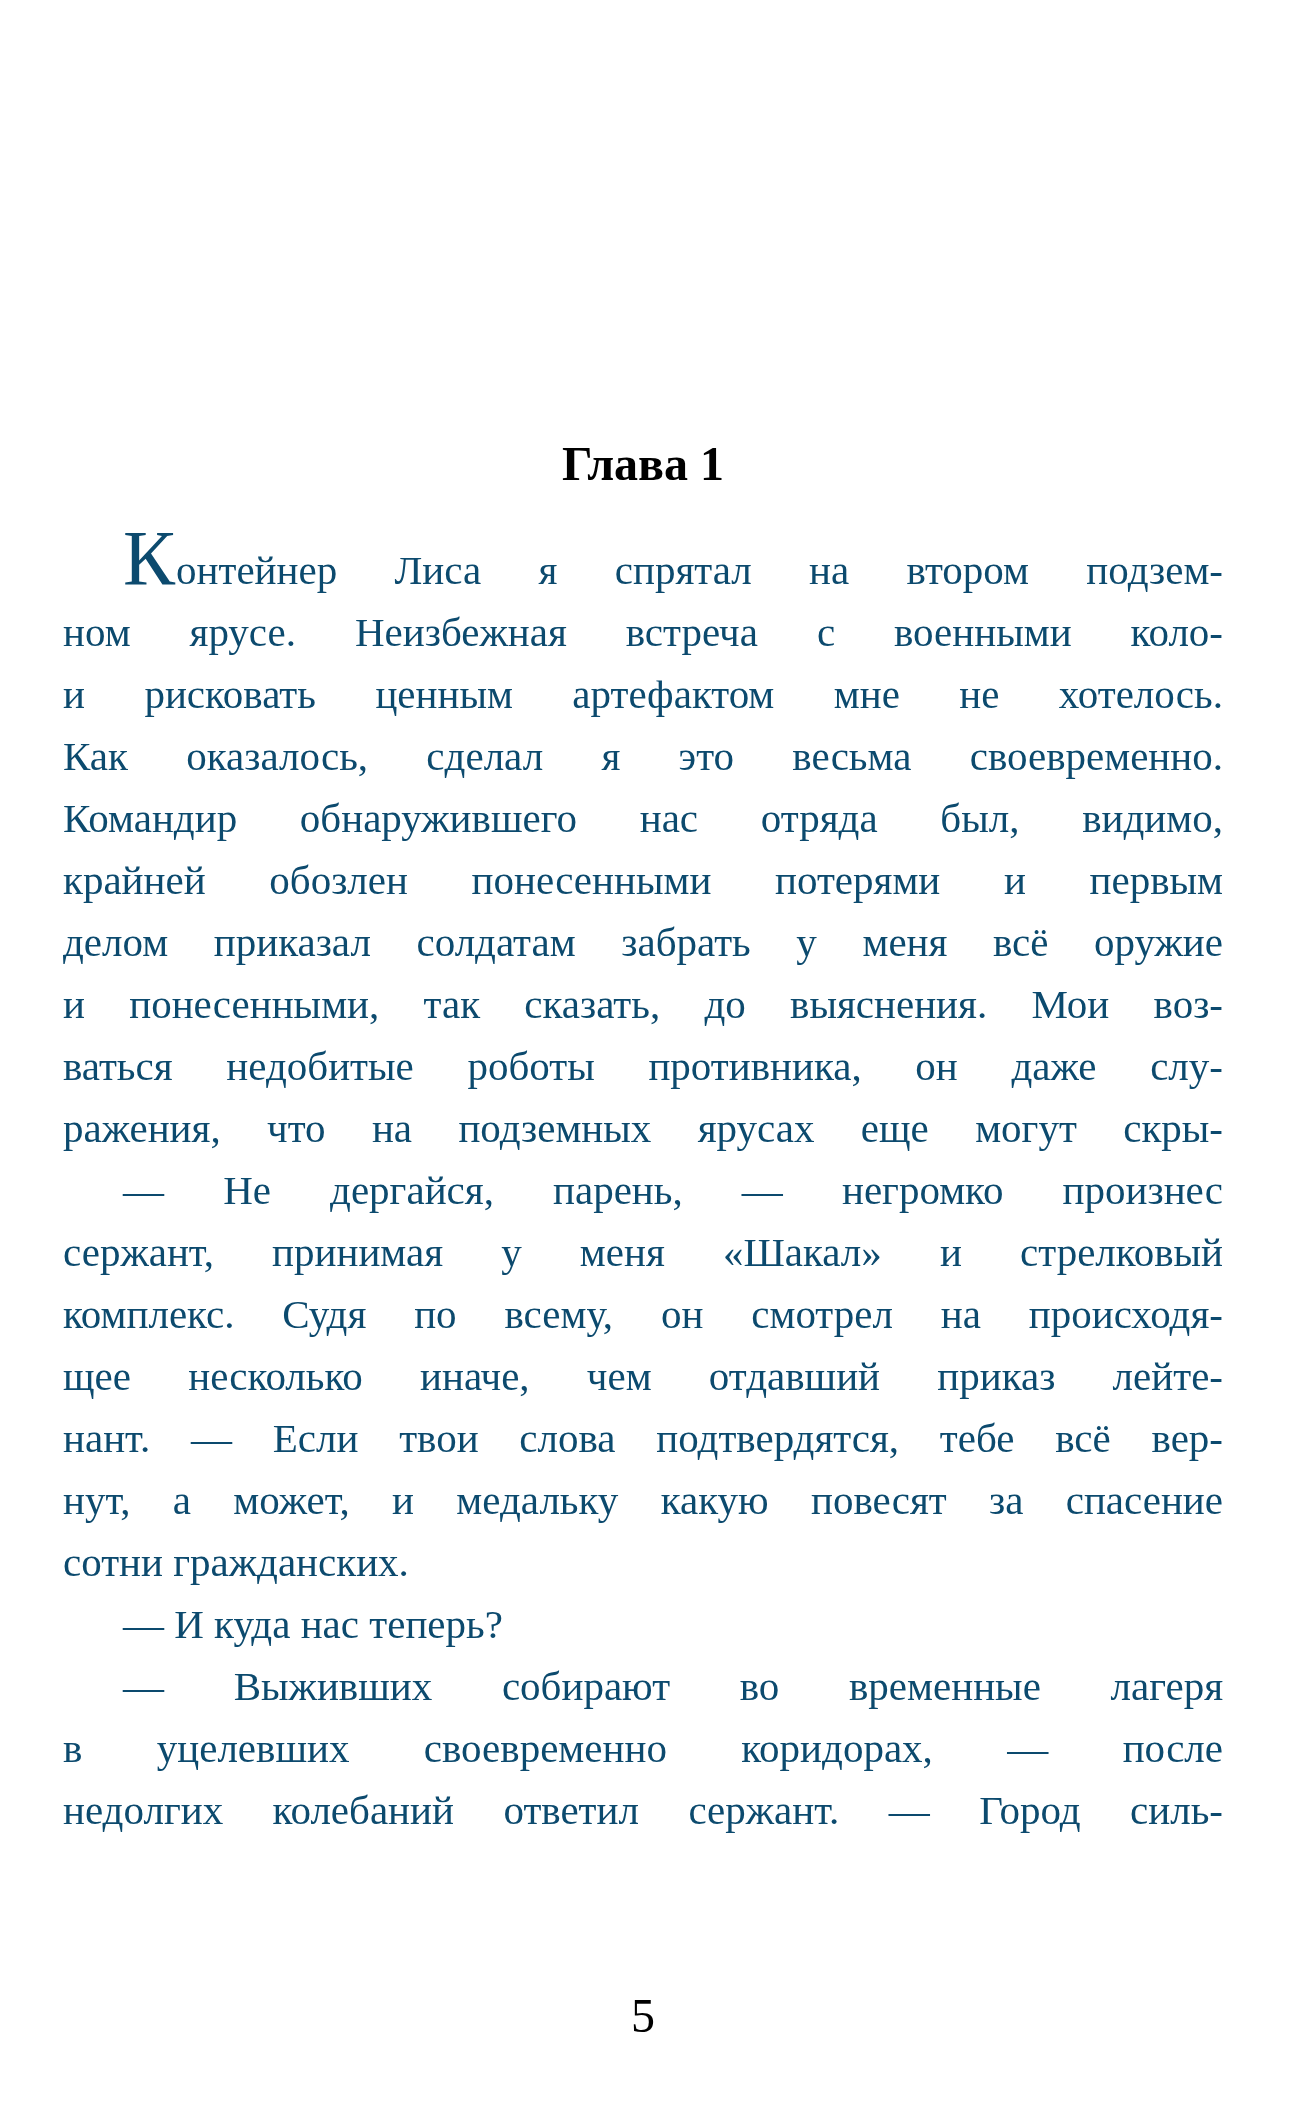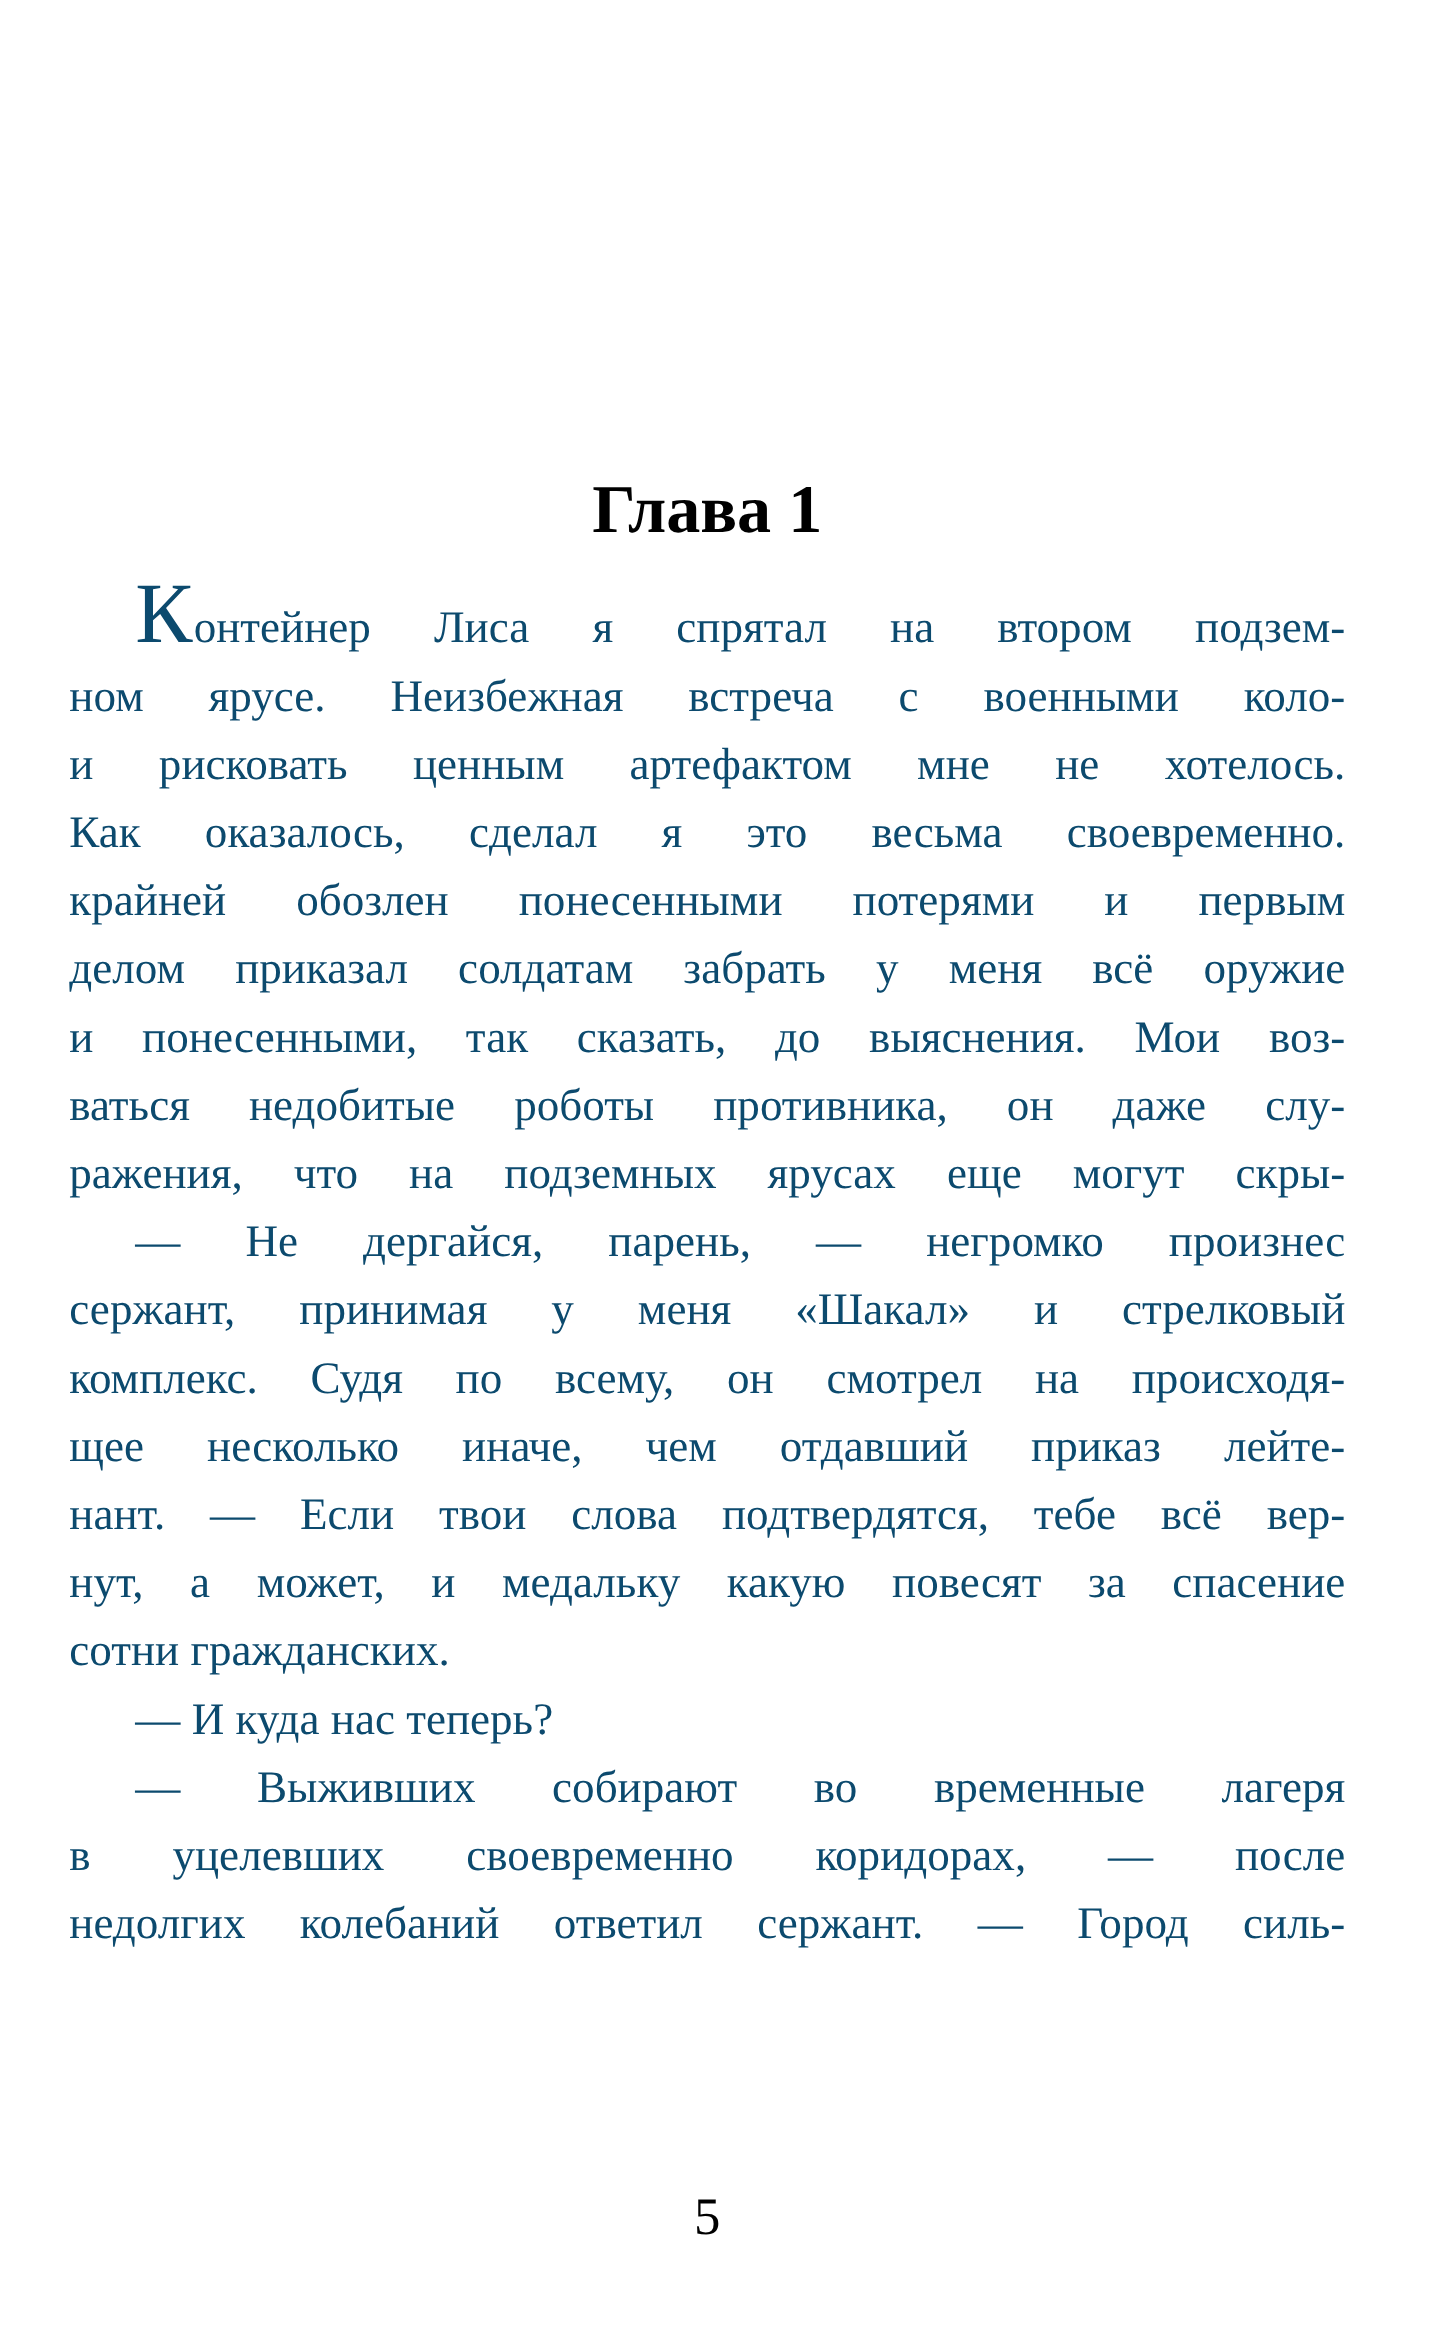--- a/index.html
+++ b/index.html
@@ -17,21 +17,21 @@
     font-family: "Liberation Serif", "DejaVu Serif", serif;
     overflow: hidden;
   }
   .chapter-title {
     position: absolute;
     top: 433px;
     left: 63px;
     width: 1160px;
     margin: 0;
     text-align: center;
-    font-size: 62px;
+    font-size: 48px;
     line-height: 62px;
     font-weight: 700;
     color: #000000;
   }
   .body-text {
     position: absolute;
     top: 539px;
     left: 63px;
     width: 1160px;
     font-size: 41px;
@@ -69,20 +69,21 @@
 <body>
 
 <div class="page">
   <h1 class="chapter-title">Глава 1</h1>
 
   <div class="body-text">
       <div class="line indent"><span class="initial">К</span>онтейнер Лиса я спрятал на втором подзем-</div>
       <div class="line">ном ярусе. Неизбежная встреча с военными коло-</div>
       <div class="line">и рисковать ценным артефактом мне не хотелось.</div>
       <div class="line">Как оказалось, сделал я это весьма своевременно.</div>
+      <div class="line">Командир обнаружившего нас отряда был, видимо,</div>
       <div class="line">крайней обозлен понесенными потерями и первым</div>
       <div class="line">делом приказал солдатам забрать у меня всё оружие</div>
       <div class="line">и понесенными, так сказать, до выяснения. Мои воз-</div>
       <div class="line">ваться недобитые роботы противника, он даже слу-</div>
       <div class="line">ражения, что на подземных ярусах еще могут скры-</div>
       <div class="line indent">— Не дергайся, парень, — негромко произнес</div>
       <div class="line">сержант, принимая у меня «Шакал» и стрелковый</div>
       <div class="line">комплекс. Судя по всему, он смотрел на происходя-</div>
       <div class="line">щее несколько иначе, чем отдавший приказ лейте-</div>
       <div class="line">нант. — Если твои слова подтвердятся, тебе всё вер-</div>

